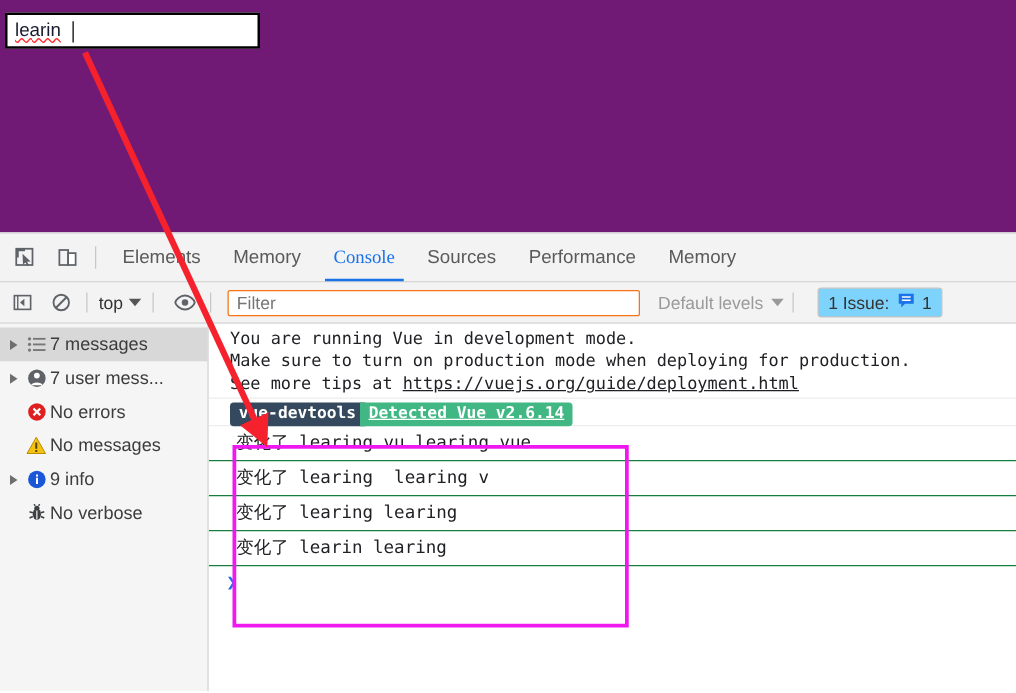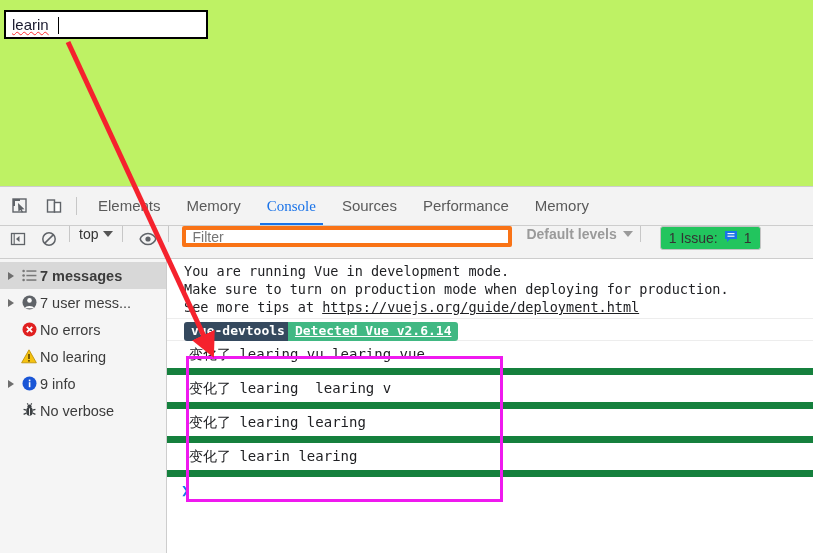--- a/index.html
+++ b/index.html
@@ -15,21 +15,21 @@
     overflow: hidden;
     background: #ffffff;
   }
 
   
   .page-area {
     position: absolute;
     left: 0; top: 0;
     width: 813px;
     height: 186px;
-    background: #bef264;
+    background: #701a75;
   }
   .text-input-box {
     position: absolute;
     left: 4px;
     top: 10px;
     width: 204px;
     height: 29px;
     border: 2px solid #000000;
     background: #ffffff;
     box-sizing: border-box;
@@ -119,21 +119,21 @@
     background: #1a73e8;
   }
 
   
   .filterbar {
     position: relative;
     height: 33px;
     background: #f3f3f3;
     border-bottom: 1px solid #cdcdcd;
     display: flex;
-    align-items: flex-start;
+    align-items: center;
     box-sizing: border-box;
   }
   .fb-icon {
     width: 26px;
     height: 26px;
     margin-left: 5px;
     display: flex;
     align-items: center;
     justify-content: center;
   }
@@ -155,47 +155,46 @@
   .caret-down {
     width: 0; height: 0;
     border-left: 5px solid transparent;
     border-right: 5px solid transparent;
     border-top: 6px solid #555;
   }
   .filter-input {
     margin-left: 6px;
     width: 330px;
     height: 21px;
-    border: 4px solid #f97316;
+    border: 1px solid #f97316;
     background: #ffffff;
     border-radius: 2px;
     font-size: 14px;
     color: #8a8a8a;
     padding: 0 6px;
     box-sizing: border-box;
     font-family: "Liberation Sans", sans-serif;
     outline: none;
   }
   .levels {
     margin-left: 14px;
     font-size: 14px;
     color: #9a9a9a;
     display: flex;
     align-items: center;
     gap: 6px;
     cursor: default;
-    font-weight: bold;
   }
   .levels .caret-down { border-top-color: #9a9a9a; }
   .issues-btn {
     margin-left: 12px;
     height: 22px;
     border: 1px solid #c4c4c4;
     border-radius: 3px;
-    background: #22c55e;
+    background: #7dd3fc;
     display: flex;
     align-items: center;
     gap: 6px;
     padding: 0 8px;
     font-size: 14px;
     color: #333;
     white-space: nowrap;
     cursor: default;
   }
 
@@ -216,21 +215,21 @@
   .side-row {
     height: 27px;
     display: flex;
     align-items: center;
     font-size: 14.5px;
     color: #3c3c3c;
     padding-left: 4px;
     white-space: nowrap;
     cursor: default;
   }
-  .side-row.selected { background: #d8d8d8; font-weight: bold; }
+  .side-row.selected { background: #d8d8d8; }
   .disc {
     width: 14px;
     display: flex;
     align-items: center;
     justify-content: center;
   }
   .disc-tri {
     width: 0; height: 0;
     border-top: 4.5px solid transparent;
     border-bottom: 4.5px solid transparent;
@@ -280,21 +279,21 @@
   }
   .badge.left  { border-radius: 3px 0 0 3px; }
   .badge.right { border-radius: 0 3px 3px 0; margin-left: -4px; text-decoration: underline; }
   .log-row {
     font-family: "DejaVu Sans Mono", monospace;
     font-size: 14px;
     color: #202124;
     height: 27px;
     line-height: 27px;
     padding-left: 22px;
-    border-bottom: 7px solid #15803d;
+    border-bottom: 1px solid #15803d;
     white-space: pre;
   }
   .prompt-row {
     height: 26px;
     line-height: 26px;
     padding-left: 14px;
     color: #1a73e8;
     font-family: "DejaVu Sans Mono", monospace;
     font-size: 14px;
     font-weight: bold;
@@ -456,21 +455,21 @@
 
         <div class="side-row">
           <span class="disc"></span>
           <span class="side-ico">
             <svg width="16" height="15" viewBox="0 0 16 15">
               <path d="M8 0.8 L15.4 13.8 L0.6 13.8 Z" fill="#f5c211" stroke="#b98c00" stroke-width="0.8"></path>
               <rect x="7.2" y="5" width="1.6" height="5" fill="#5a4200"></rect>
               <rect x="7.2" y="11" width="1.6" height="1.6" fill="#5a4200"></rect>
             </svg>
           </span>
-          <span>No learing</span>
+          <span>No messages</span>
         </div>
 
         <div class="side-row">
           <span class="disc">
               <span class="disc-tri"></span>
             </span>
           <span class="side-ico">
             <svg width="15" height="15" viewBox="0 0 15 15">
               <circle cx="7.5" cy="7.5" r="7" fill="#1a56d6"></circle>
               <rect x="6.8" y="6.2" width="1.6" height="5" fill="#ffffff"></rect>

